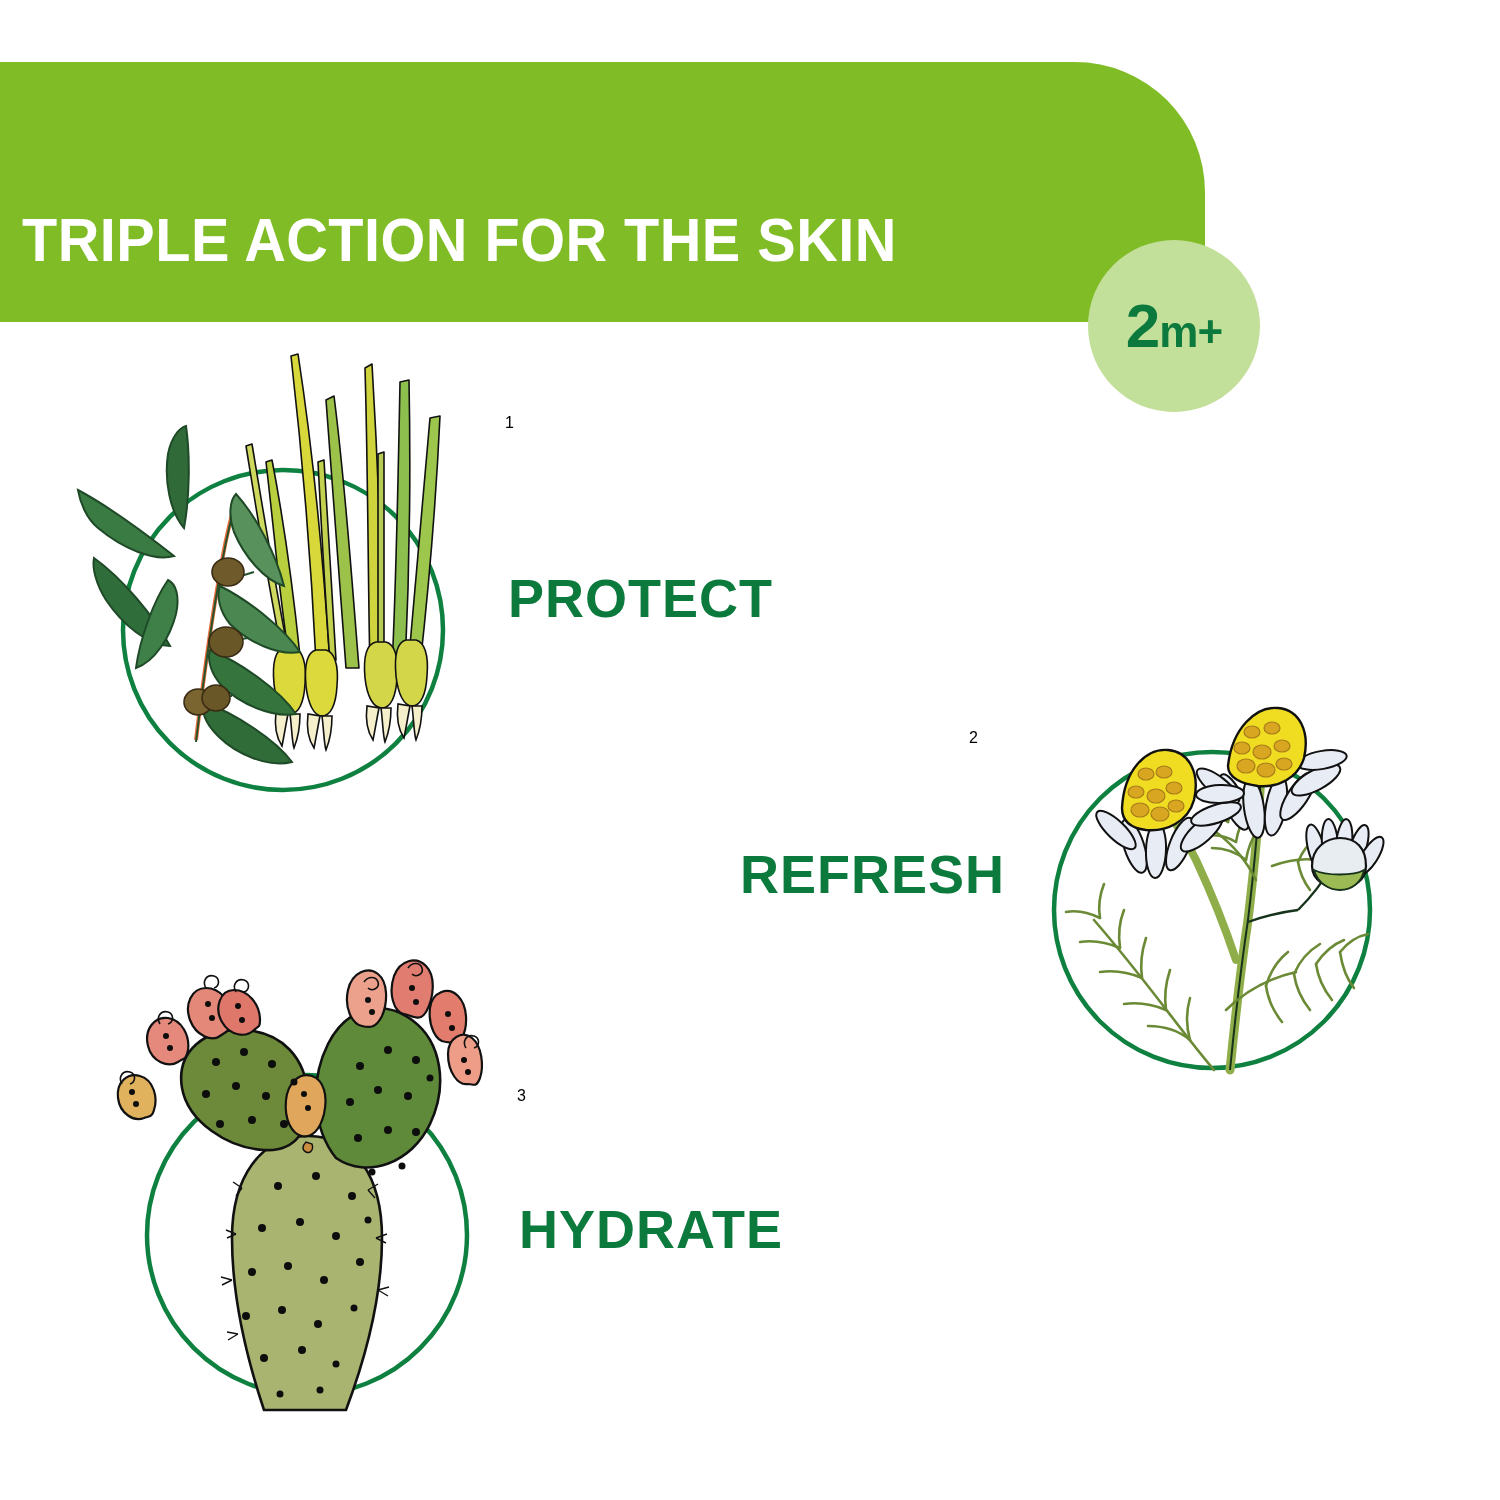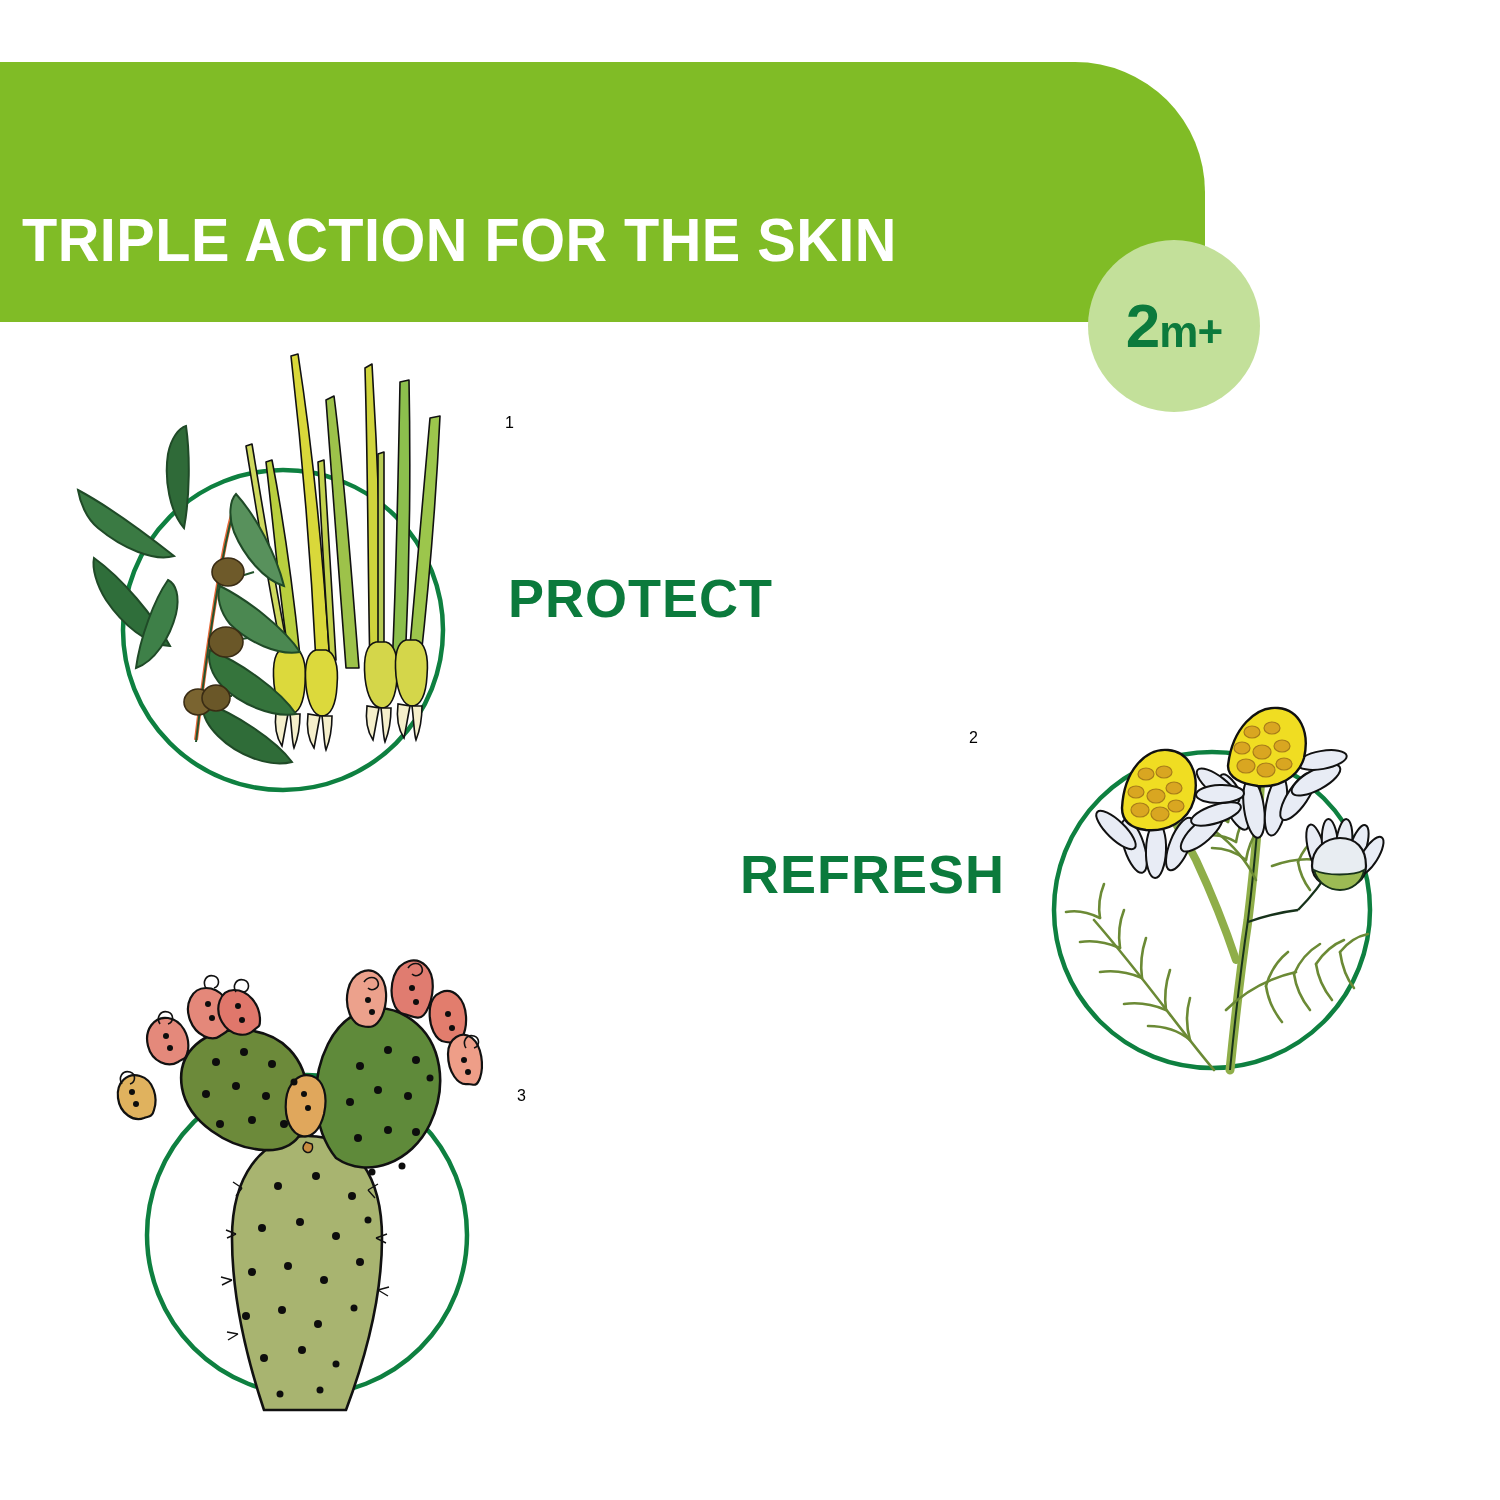--- a/index.html
+++ b/index.html
@@ -410,14 +410,15 @@
         <path d="M258 300 l11 -3 M258 300 l10 6"></path>
         <path d="M122 198 l-9 -6 M122 198 l-6 8"></path>
         <path d="M248 200 l10 -6 M248 200 l7 8"></path>
       </g>
     </svg>
   </div>
 
   <div class="step step3-badge">
     <span>3</span>
   </div>
+  <h2 class="step-label step3-label">HYDRATE</h2>
 
 </div>
 
 </body></html>

